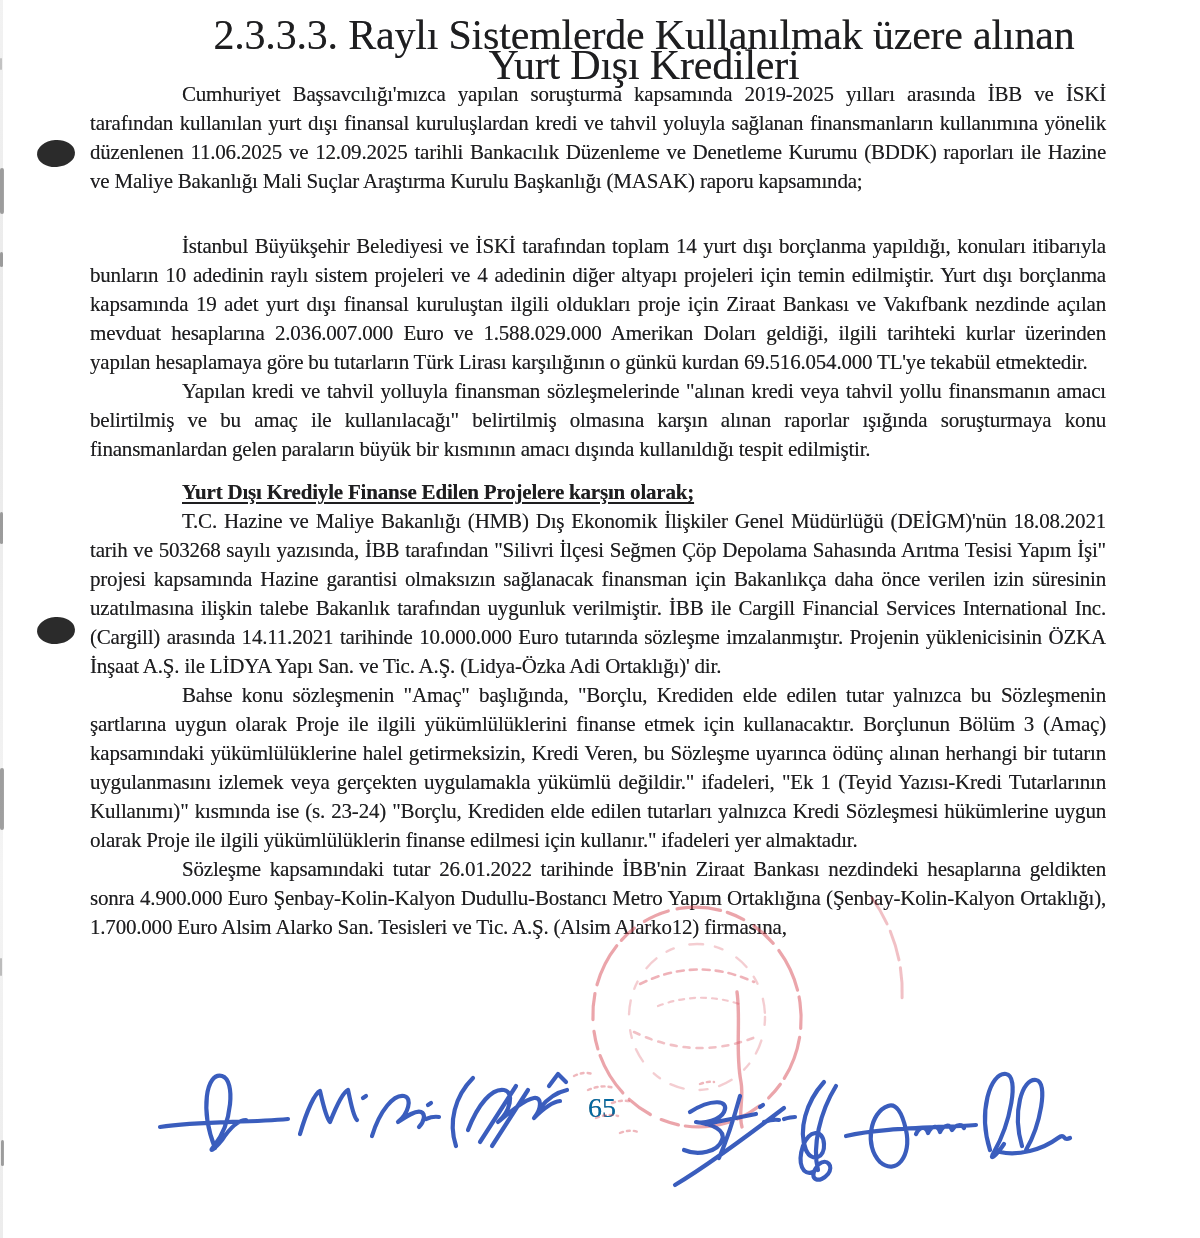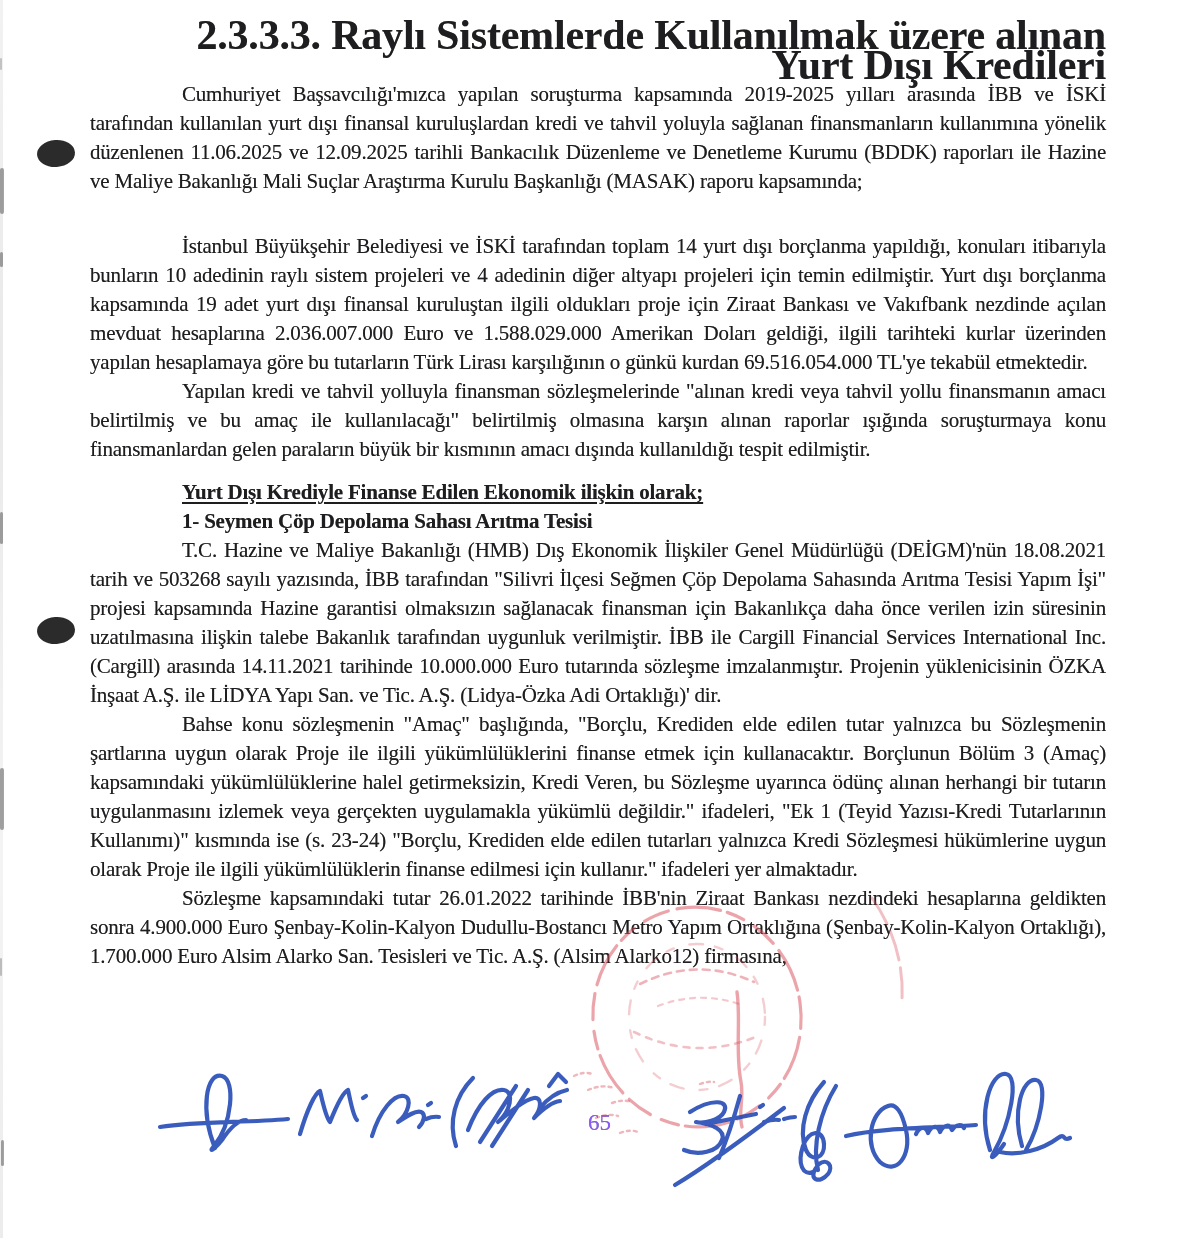--- a/index.html
+++ b/index.html
@@ -13,41 +13,40 @@
   }
   
   .textcol{
     position:absolute;left:90px;top:20px;width:1016px;
     font-size:21px;line-height:29px;
     text-align:justify;
     letter-spacing:-0.2px;
     text-shadow:0 0 .45px rgba(20,20,20,.55);
   }
   .doc-title{
-    font-weight:bold;
+    font-weight:normal;
     margin:0 0 0 92px;
     line-height:30px;
-    text-align:right;
+    text-align:center;
   }
   .para{margin:0;text-indent:92px;}
   .p1{}
   .p2{margin-top:36px;}
   .heading{
     font-weight:bold;margin:14px 0 0 92px;text-align:left;line-height:29px;
     text-decoration:underline;
     text-underline-offset:3px;
   }
   .subheading{
     font-weight:bold;margin:0 0 0 92px;text-align:left;line-height:29px;
   }
   .pagenum{
     position:absolute;left:588px;top:1092px;
-    font-size:23px;color:#8b5cf6;
+    font-size:28px;color:#0369a1;
     text-shadow:0 0 .4px rgba(20,20,20,.5);
-    margin-top:18px;
   }
   
   .hole{
     position:absolute;width:38px;height:27px;
     background:#2b2b2b;border-radius:50%;
     transform:rotate(-4deg);
   }
   .hole.top{left:37px;top:140px;}
   .hole.bottom{left:37px;top:617px;}
   
@@ -77,22 +76,21 @@
   <div class="edge-mark em7"></div>
 
   <div class="hole top"></div>
   <div class="hole bottom"></div>
 
   <div class="textcol">
     <h1 class="doc-title">2.3.3.3. Raylı Sistemlerde Kullanılmak üzere alınan Yurt Dışı Kredileri</h1>
     <p class="para p1">Cumhuriyet Başsavcılığı'mızca yapılan soruşturma kapsamında 2019-2025 yılları arasında İBB ve İSKİ tarafından kullanılan yurt dışı finansal kuruluşlardan kredi ve tahvil yoluyla sağlanan finansmanların kullanımına yönelik düzenlenen 11.06.2025 ve 12.09.2025 tarihli Bankacılık Düzenleme ve Denetleme Kurumu (BDDK) raporları ile Hazine ve Maliye Bakanlığı Mali Suçlar Araştırma Kurulu Başkanlığı (MASAK) raporu kapsamında;</p>
     <p class="para p2">İstanbul Büyükşehir Belediyesi ve İSKİ tarafından toplam 14 yurt dışı borçlanma yapıldığı, konuları itibarıyla bunların 10 adedinin raylı sistem projeleri ve 4 adedinin diğer altyapı projeleri için temin edilmiştir. Yurt dışı borçlanma kapsamında 19 adet yurt dışı finansal kuruluştan ilgili oldukları proje için Ziraat Bankası ve Vakıfbank nezdinde açılan mevduat hesaplarına 2.036.007.000 Euro ve 1.588.029.000 Amerikan Doları geldiği, ilgili tarihteki kurlar üzerinden yapılan hesaplamaya göre bu tutarların Türk Lirası karşılığının o günkü kurdan 69.516.054.000 TL'ye tekabül etmektedir.</p>
     <p class="para">Yapılan kredi ve tahvil yolluyla finansman sözleşmelerinde "alınan kredi veya tahvil yollu finansmanın amacı belirtilmiş ve bu amaç ile kullanılacağı" belirtilmiş olmasına karşın alınan raporlar ışığında soruşturmaya konu finansmanlardan gelen paraların büyük bir kısmının amacı dışında kullanıldığı tespit edilmiştir.</p>
-    <h2 class="heading" style="font-size:21px;">Yurt Dışı Krediyle Finanse Edilen Ekonomik ilişkin olarak;</h2>
-    <h3 class="subheading" style="font-size:21px;">1- Seymen Çöp Depolama Sahası Arıtma Tesisi</h3>
+    <h2 class="heading" style="font-size:21px;">Yurt Dışı Krediyle Finanse Edilen Projelere karşın olarak;</h2>
     <p class="para">T.C. Hazine ve Maliye Bakanlığı (HMB) Dış Ekonomik İlişkiler Genel Müdürlüğü (DEİGM)'nün 18.08.2021 tarih ve 503268 sayılı yazısında, İBB tarafından "Silivri İlçesi Seğmen Çöp Depolama Sahasında Arıtma Tesisi Yapım İşi" projesi kapsamında Hazine garantisi olmaksızın sağlanacak finansman için Bakanlıkça daha önce verilen izin süresinin uzatılmasına ilişkin talebe Bakanlık tarafından uygunluk verilmiştir. İBB ile Cargill Financial Services International Inc. (Cargill) arasında 14.11.2021 tarihinde 10.000.000 Euro tutarında sözleşme imzalanmıştır. Projenin yüklenicisinin ÖZKA İnşaat A.Ş. ile LİDYA Yapı San. ve Tic. A.Ş. (Lidya-Özka Adi Ortaklığı)' dir.</p>
     <p class="para">Bahse konu sözleşmenin "Amaç" başlığında, "Borçlu, Krediden elde edilen tutar yalnızca bu Sözleşmenin şartlarına uygun olarak Proje ile ilgili yükümlülüklerini finanse etmek için kullanacaktır. Borçlunun Bölüm 3 (Amaç) kapsamındaki yükümlülüklerine halel getirmeksizin, Kredi Veren, bu Sözleşme uyarınca ödünç alınan herhangi bir tutarın uygulanmasını izlemek veya gerçekten uygulamakla yükümlü değildir." ifadeleri, "Ek 1 (Teyid Yazısı-Kredi Tutarlarının Kullanımı)" kısmında ise (s. 23-24) "Borçlu, Krediden elde edilen tutarları yalnızca Kredi Sözleşmesi hükümlerine uygun olarak Proje ile ilgili yükümlülüklerin finanse edilmesi için kullanır." ifadeleri yer almaktadır.</p>
     <p class="para">Sözleşme kapsamındaki tutar 26.01.2022 tarihinde İBB'nin Ziraat Bankası nezdindeki hesaplarına geldikten sonra 4.900.000 Euro Şenbay-Kolin-Kalyon Dudullu-Bostancı Metro Yapım Ortaklığına (Şenbay-Kolin-Kalyon Ortaklığı), 1.700.000 Euro Alsim Alarko San. Tesisleri ve Tic. A.Ş. (Alsim Alarko12) firmasına,</p>
   </div>
 
   <div class="pagenum">65</div>
 
   <svg class="overlay" width="1200" height="1238" viewBox="0 0 1200 1238">
     <defs>
       <filter id="stampblur" x="-20%" y="-20%" width="140%" height="140%">

